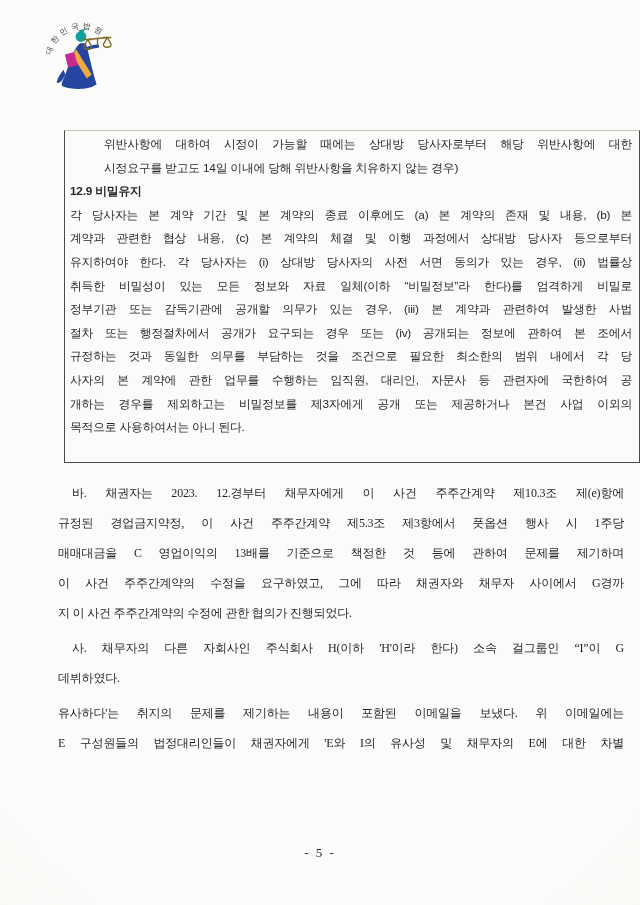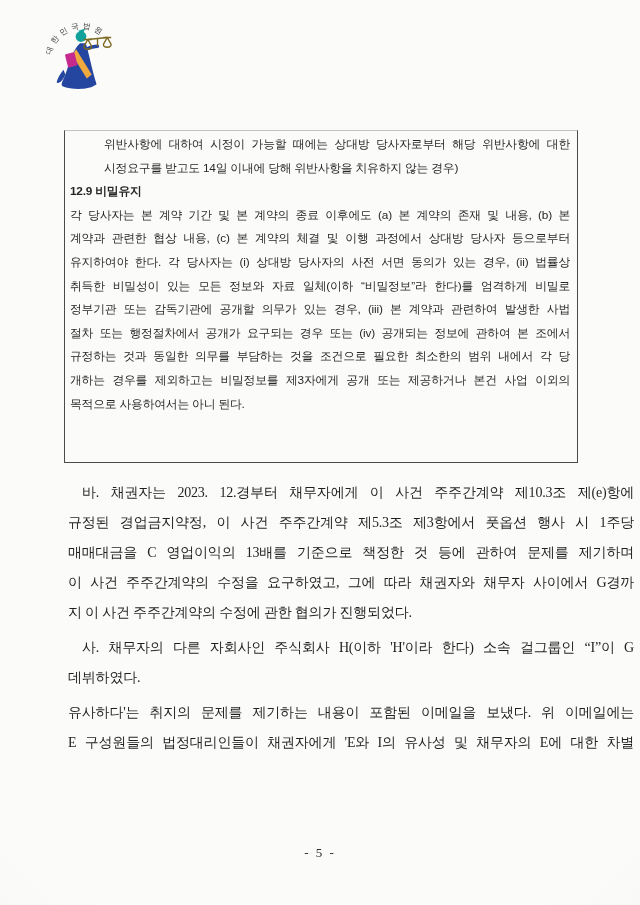--- a/index.html
+++ b/index.html
@@ -18,38 +18,38 @@
   .hdr-text{
     position:absolute;left:134px;top:26px;width:482px;
     font-family:"Liberation Sans","DejaVu Sans",sans-serif;
     font-size:10.5px;letter-spacing:-0.3px;
     line-height:25px;color:#3a3a3a;font-weight:bold;
     white-space:nowrap;
   }
 
   
   .quote-box{
-    position:absolute;left:64px;top:130px;width:514px;height:333px;
+    position:absolute;left:64px;top:130px;width:576px;height:333px;
     box-sizing:border-box;
     border:1px solid #4a4a4a;
     border-top:1px solid #c3c3bd;
     padding:2px 7px 0 5px;
     font-family:"Liberation Sans","DejaVu Sans",sans-serif;
     font-size:11.8px;letter-spacing:-0.2px;
     line-height:23.6px;color:#272727;
   }
   .qline{text-align:justify;text-align-last:justify;word-break:keep-all;}
   .qline.nl{text-align:center;text-align-last:left;}
   .qline.ind{padding-left:34px;}
   .qline.hd{font-weight:bold;text-align:left;text-align-last:left;}
 
   
   .main-text{
-    position:absolute;left:68px;top:478px;width:566px;
-    font-size:14px;line-height:30px;letter-spacing:-0.2px;color:#1f1f1f;
+    position:absolute;left:58px;top:478px;width:566px;
+    font-size:12px;line-height:30px;letter-spacing:-0.2px;color:#1f1f1f;
   }
   .para{margin:0 0 5px 0;}
   .bline{text-align:justify;text-align-last:justify;word-break:keep-all;}
   .bline.nl{text-align:left;text-align-last:left;}
   .bline.first{padding-left:14px;}
 
   
   .page-num{
     position:absolute;left:0;top:845px;width:100%;
     text-align:center;font-size:13px;letter-spacing:2px;color:#2e2e2e;
@@ -96,20 +96,21 @@
     <div class="qline ind">위반사항에 대하여 시정이 가능할 때에는 상대방 당사자로부터 해당 위반사항에 대한</div>
     <div class="qline ind nl">시정요구를 받고도 14일 이내에 당해 위반사항을 치유하지 않는 경우)</div>
     <div class="qline hd">12.9 비밀유지</div>
     <div class="qline">각 당사자는 본 계약 기간 및 본 계약의 종료 이후에도 (a) 본 계약의 존재 및 내용, (b) 본</div>
     <div class="qline">계약과 관련한 협상 내용, (c) 본 계약의 체결 및 이행 과정에서 상대방 당사자 등으로부터</div>
     <div class="qline">유지하여야 한다. 각 당사자는 (i) 상대방 당사자의 사전 서면 동의가 있는 경우, (ii) 법률상</div>
     <div class="qline">취득한 비밀성이 있는 모든 정보와 자료 일체(이하 “비밀정보”라 한다)를 엄격하게 비밀로</div>
     <div class="qline">정부기관 또는 감독기관에 공개할 의무가 있는 경우, (iii) 본 계약과 관련하여 발생한 사법</div>
     <div class="qline">절차 또는 행정절차에서 공개가 요구되는 경우 또는 (iv) 공개되는 정보에 관하여 본 조에서</div>
     <div class="qline">규정하는 것과 동일한 의무를 부담하는 것을 조건으로 필요한 최소한의 범위 내에서 각 당</div>
+    <div class="qline">사자의 본 계약에 관한 업무를 수행하는 임직원, 대리인, 자문사 등 관련자에 국한하여 공</div>
     <div class="qline">개하는 경우를 제외하고는 비밀정보를 제3자에게 공개 또는 제공하거나 본건 사업 이외의</div>
     <div class="qline nl">목적으로 사용하여서는 아니 된다.</div>
   </div>
 
   <div class="main-text">
     <div class="para">
       <div class="bline first">바. 채권자는 2023. 12.경부터 채무자에게 이 사건 주주간계약 제10.3조 제(e)항에</div>
       <div class="bline">규정된 경업금지약정, 이 사건 주주간계약 제5.3조 제3항에서 풋옵션 행사 시 1주당</div>
       <div class="bline">매매대금을 C 영업이익의 13배를 기준으로 책정한 것 등에 관하여 문제를 제기하며</div>
       <div class="bline">이 사건 주주간계약의 수정을 요구하였고, 그에 따라 채권자와 채무자 사이에서 G경까</div>

